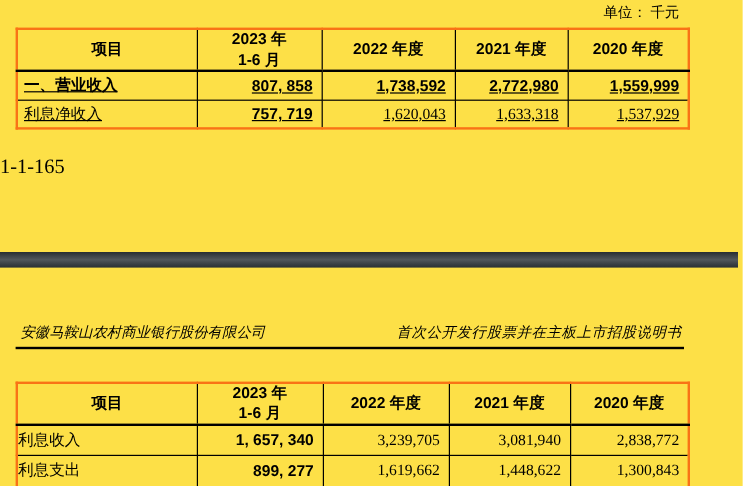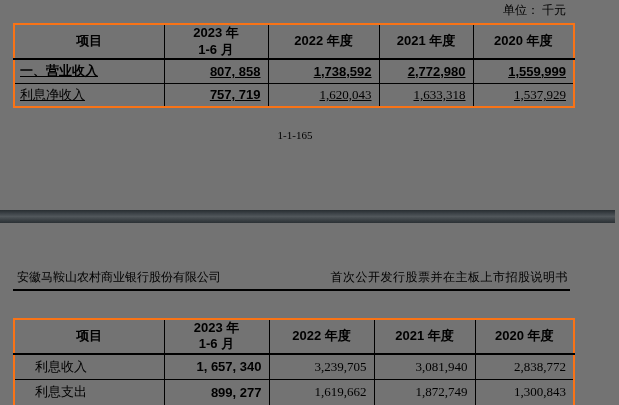--- a/index.html
+++ b/index.html
@@ -1,21 +1,21 @@
 <!DOCTYPE html>
 <html><head>
 <meta charset="utf-8">
 <style>
   * { margin: 0; padding: 0; box-sizing: border-box; }
   html, body { background: #ffffff; }
   .screen {
     position: relative;
     width: 619px;
     height: 405px;
-    background: #737373;
+    background: #fde047;
     overflow: hidden;
     font-family: "Liberation Serif", serif;
     color: #000000;
   }
 
   
   table.fin {
     position: absolute;
     left: 13px;
     width: 560px;
@@ -51,58 +51,58 @@
   
   #table1 { top: 23px; }
   #table1 thead th { height: 35px; }
   #table1 tbody td { height: 24px; text-decoration: underline; }
   #table1 td.lbl { padding-left: 5px; }
 
   
   #table2 { top: 318px; }
   #table2 thead th { height: 32px; }
   #table2 tbody td { height: 26px; }
-  #table2 td.lbl { padding-left: 20px; }
+  #table2 td.lbl { }
 
   
   .unit-label {
     position: absolute;
     top: 2px;
     left: 0;
     width: 566px;
     text-align: right;
     font-size: 12px;
   }
   .page-number {
     position: absolute;
     top: 129px;
     left: 0;
     width: 590px;
-    text-align: center;
-    font-size: 11px;
+    font-size: 17px;
   }
   .page-separator {
     position: absolute;
     top: 210px;
     left: 0;
     width: 615px;
     height: 13px;
     background: linear-gradient(180deg, #272d31 0%, #3c4247 25%, #51575b 50%, #3a4044 78%, #2b3135 100%);
   }
   .doc-header {
     position: absolute;
     top: 269px;
     left: 13px;
     width: 557px;
     display: flex;
     justify-content: space-between;
     align-items: flex-end;
     border-bottom: 2px solid #000;
     padding: 0 2px 3px 4px;
     font-size: 12px;
+    font-style: italic;
   }
   .doc-header .right { letter-spacing: 0.5px; }
 </style>
 </head>
 <body>
 
 <div class="screen">
 
   <div class="unit-label">单位： 千元</div>
 
@@ -178,19 +178,19 @@
         <td class="lbl">利息收入</td>
         <td class="val bold-val">1, 657, 340</td>
         <td class="val">3,239,705</td>
         <td class="val">3,081,940</td>
         <td class="val">2,838,772</td>
       </tr>
       <tr>
         <td class="lbl">利息支出</td>
         <td class="val bold-val">899, 277</td>
         <td class="val">1,619,662</td>
-        <td class="val">1,872,749</td>
+        <td class="val">1,448,622</td>
         <td class="val">1,300,843</td>
       </tr>
     </tbody>
   </table>
 
 </div>
 
 </body></html>

